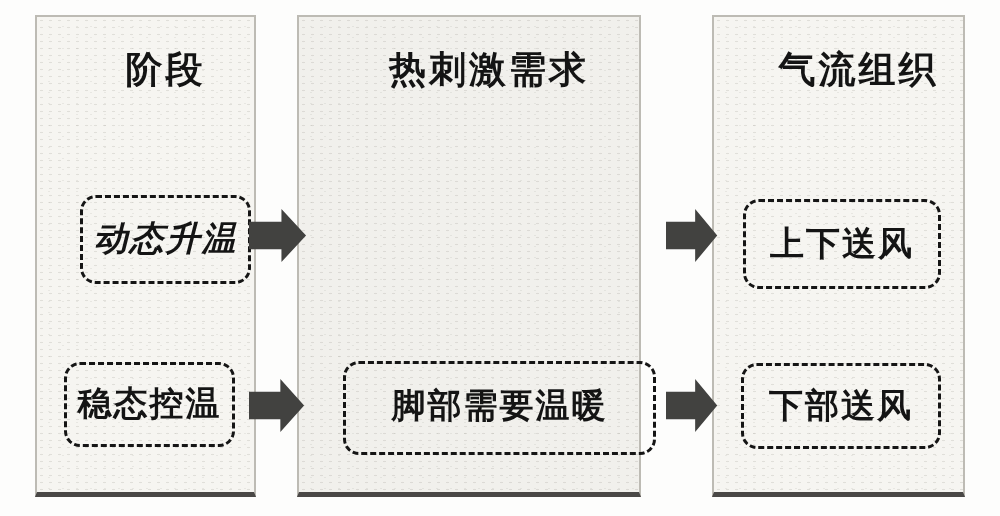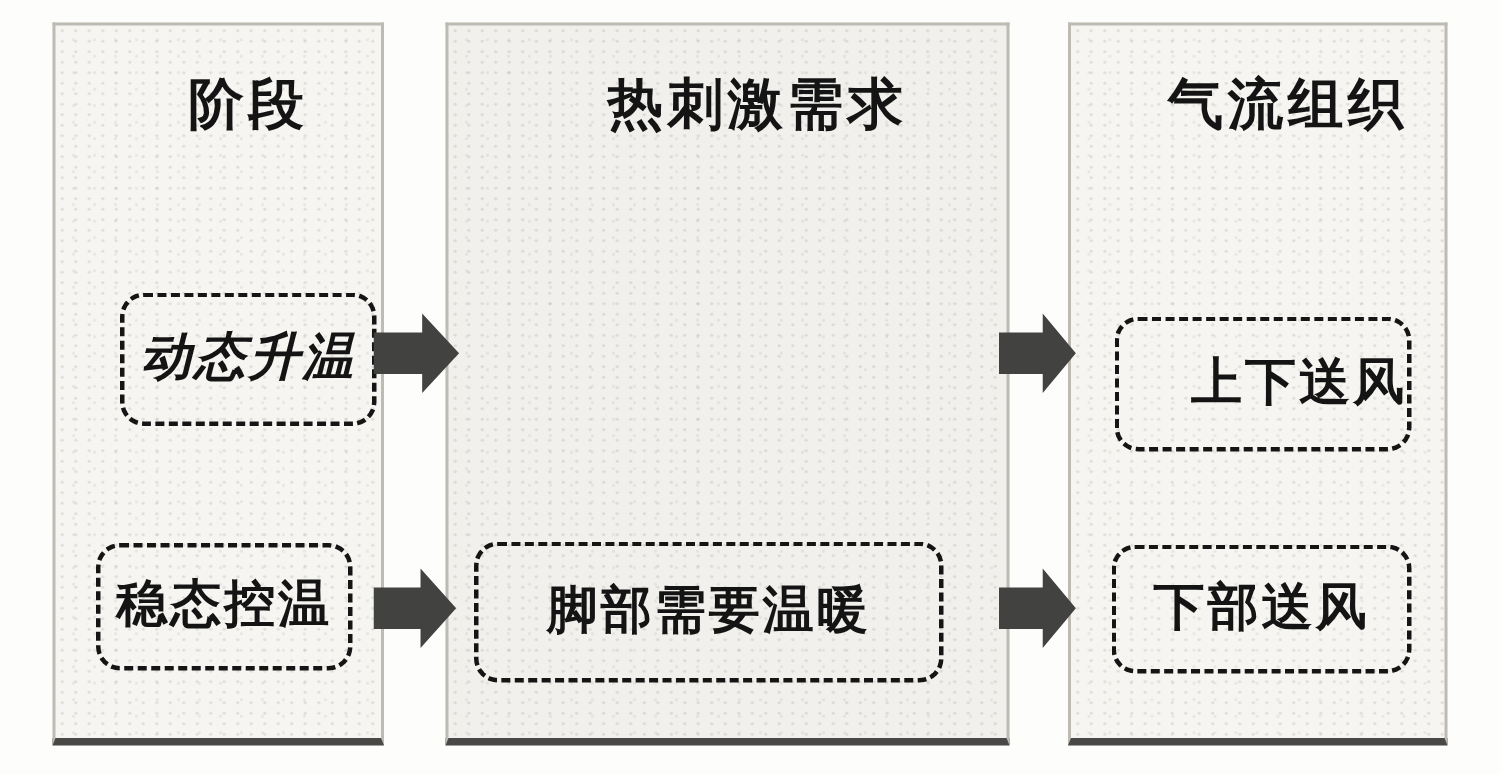--- a/index.html
+++ b/index.html
@@ -21,21 +21,21 @@
     background-color: var(--panel-bg, #f6f5f1);
     background-image:
       radial-gradient(rgba(110,106,96,0.16) 1px, transparent 1.3px),
       radial-gradient(rgba(110,106,96,0.10) 1px, transparent 1.3px);
     background-size: 9px 7px, 14px 11px;
     background-position: 0 0, 5px 4px;
     border: 2px solid var(--panel-border, #bdbbb4);
     border-bottom: 5px solid var(--panel-shadow, #4a4846);
   }
   #panel-stage   { left: 35px;  width: 221px; }
-  #panel-demand  { left: 297px; width: 376px; background-color: var(--panel-bg-mid, #f1f0ec); }
+  #panel-demand  { left: 297px; width: 344px; background-color: var(--panel-bg-mid, #f1f0ec); }
   #panel-airflow { left: 712px; width: 253px; }
 
   .panel-header {
     margin-top: 28px;
     text-align: center;
     font-size: 37px;
     font-weight: bold;
     letter-spacing: 3px;
     color: var(--text, #141414);
     white-space: nowrap;
@@ -56,22 +56,22 @@
     font-size: 34px;
     font-weight: bold;
     letter-spacing: 2px;
     line-height: 1.32;
     color: var(--text, #141414);
     white-space: nowrap;
   }
   #box-stage-1   { left: 43px; top: 178px; width: 171px; height: 89px; font-style: italic; }
   #box-stage-2   { left: 27px; top: 345px; width: 171px; height: 85px; }
   #box-demand-1  { left: 33px; top: 144px; width: 313px; height: 162px; }
-  #box-demand-2  { left: 17px; top: 344px; width: 313px; height: 94px; }
-  #box-airflow-1 { left: 29px; top: 194px; width: 198px; height: 90px; align-items: flex-end; }
+  #box-demand-2  { left: 44px; top: 344px; width: 313px; height: 94px; font-family: Liberation Mono, monospace; }
+  #box-airflow-1 { left: 29px; top: 182px; width: 198px; height: 90px; }
   #box-airflow-2 { left: 27px; top: 346px; width: 200px; height: 86px; }
 
   
   .arrow { position: absolute; }
   .arrow svg { display: block; width: 100%; height: 100%; }
   .arrow polygon { fill: var(--arrow, #424240); }
   #arrow-1 { left: 249px; top: 207px; width: 59px; height: 57px; }
   #arrow-2 { left: 249px; top: 377px; width: 57px; height: 57px; }
   #arrow-3 { left: 666px; top: 207px; width: 53px; height: 57px; }
   #arrow-4 { left: 666px; top: 377px; width: 53px; height: 57px; }

